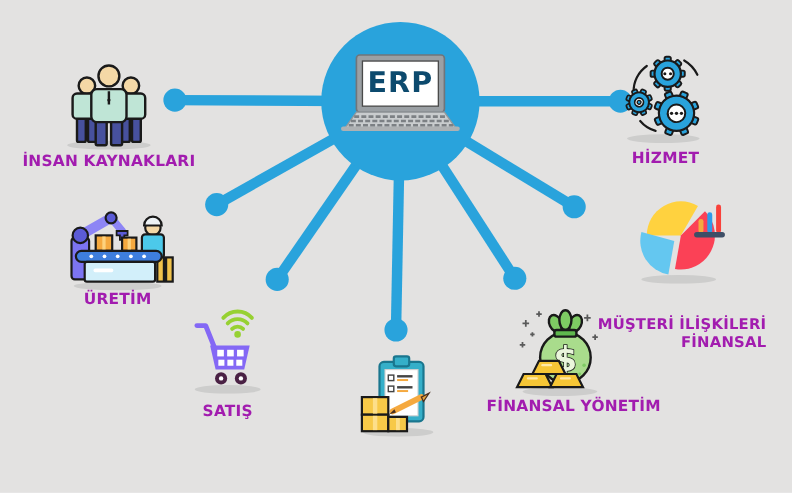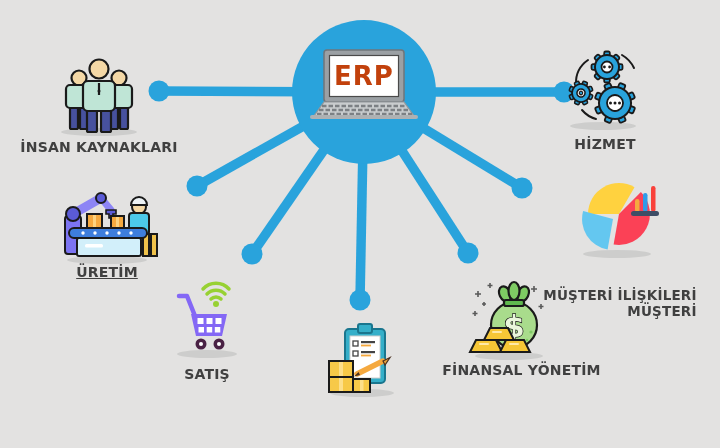--- a/index.html
+++ b/index.html
@@ -5,39 +5,39 @@
   html,body{margin:0;padding:0;}
   .canvas{
     position:relative;width:720px;height:448px;overflow:hidden;
     background:#e3e2e1;
     font-family:"DejaVu Sans","Liberation Sans",sans-serif;
   }
   .net{position:absolute;left:0;top:0;}
   .hub-label{
     position:absolute;left:330px;top:56px;width:68px;height:40px;
     display:flex;align-items:center;justify-content:center;
-    font-size:26px;font-weight:bold;letter-spacing:1px;color:#c2410c;
+    font-size:26px;font-weight:bold;letter-spacing:1px;color:#0c4a6e;
   }
   .module{
     position:absolute;display:flex;flex-direction:column;align-items:center;
   }
   .module .label{
-    font-size:14px;font-weight:bold;color:#404040;letter-spacing:.2px;
+    font-size:14px;font-weight:bold;color:#a21caf;letter-spacing:.2px;
     text-align:center;white-space:nowrap;
   }
   .module .label.two-line{font-size:13.5px;line-height:15.5px;white-space:normal;text-align:right;}
   #m-insan   {left:7px;   top:51px;  width:184px;}
   #m-uretim  {left:20px;  top:186px; width:174px;}
   #m-satis   {left:120px; top:278px; width:174px;}
   #m-envanter{left:275px; top:321px; width:174px;}
   #m-finansal{left:416px; top:280px; width:185px;}
   #m-musteri {left:525px; top:180px; width:190px;}
   #m-hizmet  {left:518px; top:46px;  width:174px;}
   #m-insan .label{margin-top:2px;}
-  #m-uretim .label{margin-top:0px;text-decoration:underline;}
+  #m-uretim .label{margin-top:0px;}
   #m-satis .label{margin-top:8px;}
   #m-envanter .label{margin-top:8px;}
   #m-finansal .label{margin-top:2px;margin-left:26px;}
   #m-musteri .label{margin-top:30px;}
   #m-hizmet .label{margin-top:6px;}
 </style>
 </head>
 <body>
 
 <div class="canvas">
@@ -238,21 +238,21 @@
       <path d="M34,39 L28.6,69.5 A31,31 0 0 1 4.1,31 Z" fill="#64c7f0"></path>
       <g>
         <rect x="56" y="19" width="4.5" height="13" rx="2.2" fill="#f5a93f"></rect>
         <rect x="64" y="13" width="4.5" height="19" rx="2.2" fill="#2f9be8"></rect>
         <rect x="72" y="6" width="4.5" height="26" rx="2.2" fill="#f9413a"></rect>
         <rect x="52" y="31" width="28" height="5" rx="2.5" fill="#3e4e66"></rect>
       </g>
     </svg>
     <div class="label two-line">
       <div>MÜŞTERİ İLİŞKİLERİ</div>
-      <div>MÜŞTERİ</div>
+      <div>FİNANSAL</div>
     </div>
   </div>
 
   <div class="module" id="m-hizmet">
     <svg width="78" height="84" viewBox="0 0 78 84">
       <ellipse cx="37" cy="80" rx="33" ry="4" fill="#cdcdcc"></ellipse>
       <g stroke="#1a1a1a" stroke-width="2" fill="none" stroke-linecap="round">
         <path d="M10,38 A28,28 0 0 1 22,14"></path>
         <path d="M56,9 A30,30 0 0 1 68,22"></path>
         <path d="M16,64 A28,28 0 0 0 30,73"></path>

